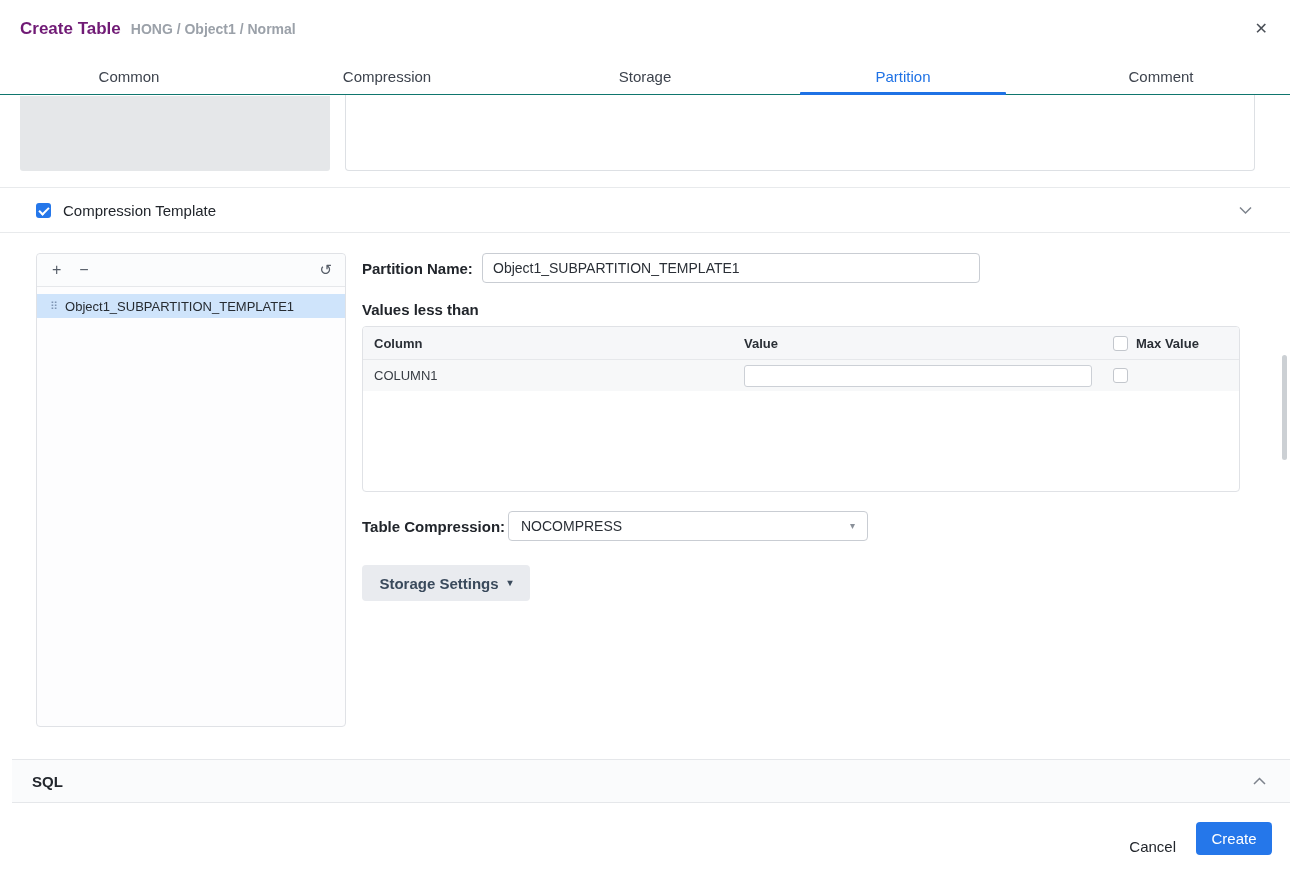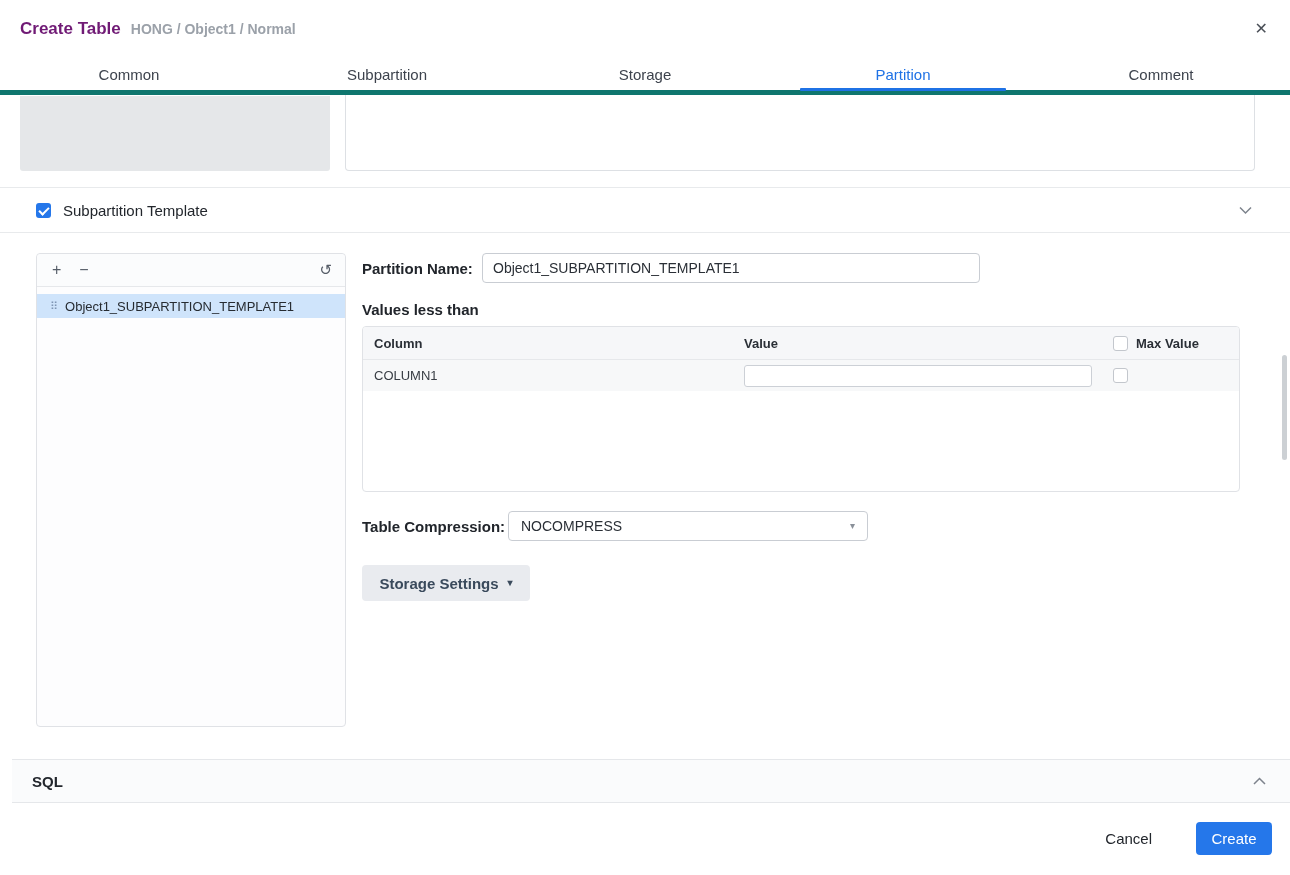--- a/index.html
+++ b/index.html
@@ -17,21 +17,21 @@
     position:absolute; top:0; left:0; right:0; height:58px;
     display:flex; align-items:center; padding:0 22px 0 20px;
   }
   .dlg-title { font-size:17px; font-weight:700; color:#701a75; }
   .dlg-breadcrumb { margin-left:10px; font-size:14px; font-weight:600; color:#9ba1a9; }
   .dlg-close { margin-left:auto; font-size:16px; color:#4a4f57; cursor:pointer; line-height:1; }
 
   
   .tab-bar {
     position:absolute; top:58px; left:0; right:0; height:37px;
-    display:flex; border-bottom:5px solid #0f766e; background:#fff;
+    display:flex; border-bottom:1px solid #0f766e; background:#fff;
   }
   .tab {
     flex:1; display:flex; align-items:center; justify-content:center;
     font-size:15px; color:#3d434d; position:relative; cursor:pointer;
   }
   .tab.active { color:#1f72e5;text-align:right; }
   .tab .underline {
     position:absolute; bottom:-1px; left:26px; right:26px; height:3px;
     background:#1f72e5; border-radius:1px;
   }
@@ -137,21 +137,21 @@
     position:absolute; left:12px; right:0; top:759px; height:44px;
     background:#fafbfc; border-top:1px solid #e5e7ea; border-bottom:1px solid #e5e7ea;
     display:flex; align-items:center; padding:0 24px 0 20px; cursor:pointer;
   }
   .sql-label { font-size:15px; font-weight:700; color:#22262c; }
   .sql-chevron { margin-left:auto; display:flex; align-items:center; }
 
   
   .footer {
     position:absolute; top:822px; right:18px; height:33px;
-    display:flex; align-items:center; gap:44px;
+    display:flex; align-items:flex-end; gap:20px;
   }
   .cancel-btn { font-size:15px; color:#22262c; cursor:pointer; }
   .create-btn {
     width:76px; height:33px; background:#2577ea; border-radius:4px;
     color:#fff; font-size:15px; display:flex; align-items:center;
     justify-content:center; cursor:pointer;
   }
 
   .scroll-thumb {
     position:absolute; right:3px; top:355px; width:5px; height:105px;
@@ -167,40 +167,40 @@
     <span class="dlg-title">Create Table</span>
     <span class="dlg-breadcrumb">HONG / Object1 / Normal</span>
     <span class="dlg-close">✕</span>
   </div>
 
   <div class="tab-bar">
     <div class="tab">
         <span>Common</span>
       </div>
     <div class="tab">
-        <span>Subpartition</span>
+        <span>Compression</span>
       </div>
     <div class="tab">
         <span>Storage</span>
       </div>
     <div class="tab active">
       <span>Partition</span>
       <span class="underline"></span>
     </div>
     <div class="tab">
         <span>Comment</span>
       </div>
   </div>
 
   <div class="crop-left"></div>
   <div class="crop-right"></div>
 
   <div class="section-header">
     <div class="checkbox checked"></div>
-    <span class="section-title">Subpartition Template</span>
+    <span class="section-title">Compression Template</span>
     <span class="section-chevron">
       <svg width="13" height="9" viewBox="0 0 13 9">
           <path d="M1 1.5 L6.5 7 L12 1.5" fill="none" stroke="#7d838c" stroke-width="1.5"></path>
         </svg>
     </span>
   </div>
 
   <div class="list-panel">
     <div class="list-toolbar">
       <span class="tb-btn">+</span>

